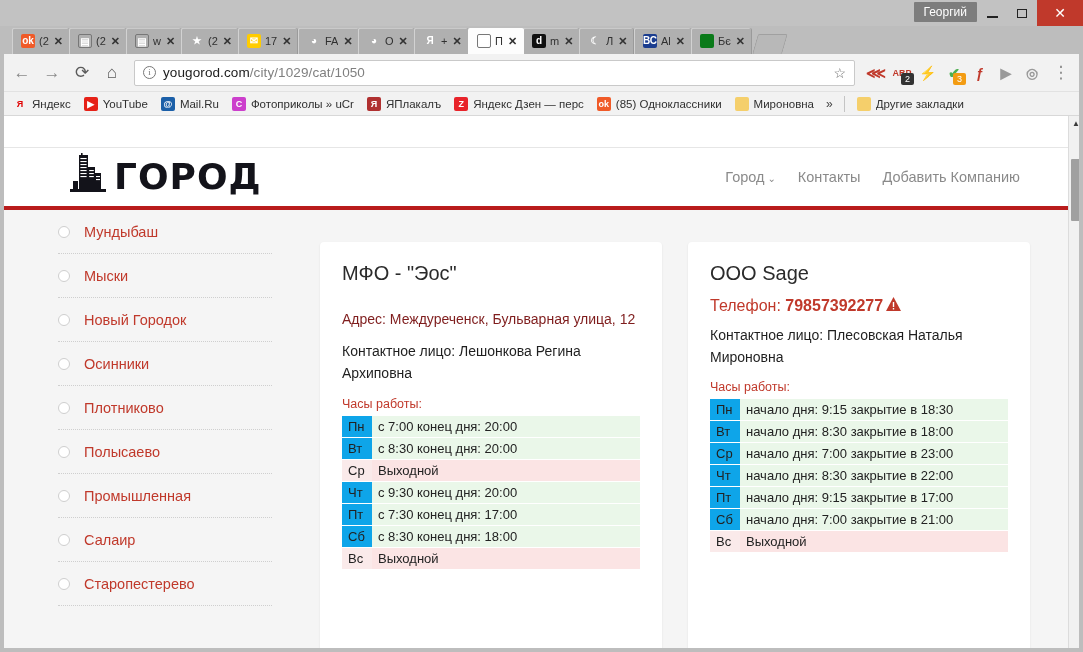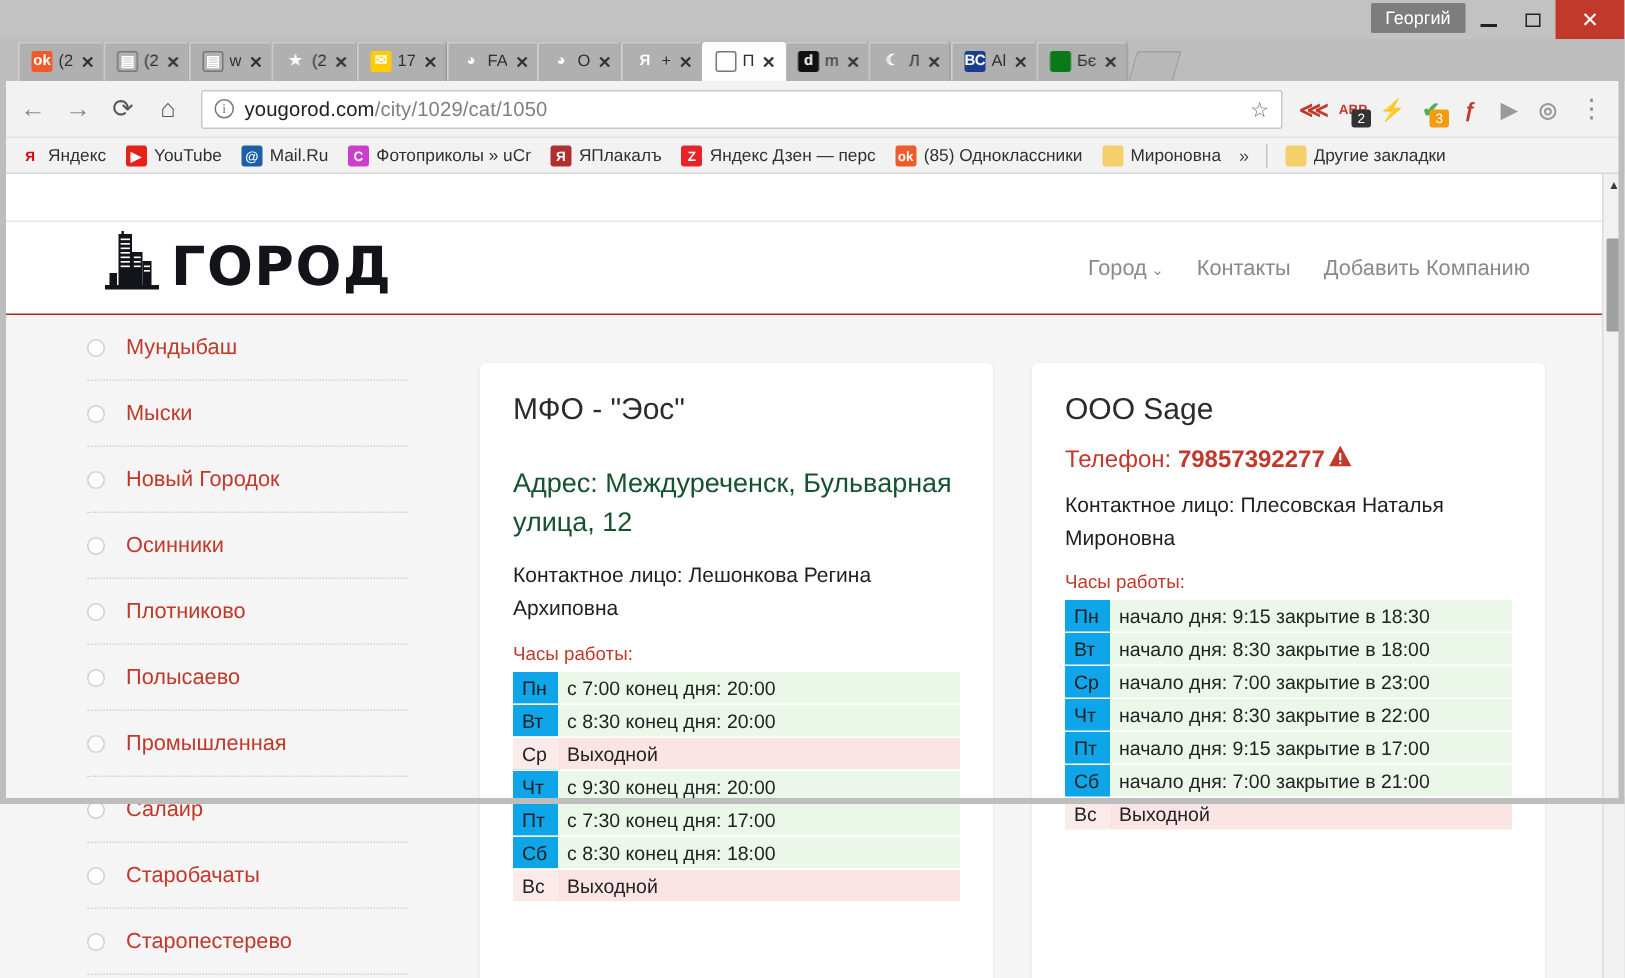--- a/index.html
+++ b/index.html
@@ -4,21 +4,21 @@
 <style>
   * { box-sizing: border-box; }
   html, body { margin:0; padding:0; }
   body {
     width:1083px; height:652px; overflow:hidden;
     font-family:"Liberation Sans", sans-serif;
     background:#c8c8c8;
   }
 
   
-  .window { width:1083px; height:536px; position:relative; background:#bdbdbd; }
+  .window { width:1083px; height:652px; position:relative; background:#bdbdbd; }
 
   .titlebar {
     height:26px; background:#c2c2c2; position:relative;
     display:flex; align-items:flex-start; justify-content:flex-end;
   }
   .user-chip {
     height:20px; margin-top:2px; padding:0 10px;
     background:#7d7d7d; color:#fff; font-size:12px;
     display:flex; align-items:center; border-radius:1px;
   }
@@ -102,21 +102,21 @@
   .bm .blabel { max-width:130px; overflow:hidden; text-overflow:clip; display:inline-block; }
   .bm-sep { width:1px; height:16px; background:#c4c4c4; margin:0 4px; }
   .chev { color:#444; font-size:12px; padding:0 4px; }
 
   
   .page { position:relative; width:1083px; height:540px; background:#fff; overflow:hidden; }
   .page-scroll-area { position:absolute; left:0; top:0; right:15px; bottom:0; overflow:hidden; }
   .topstrip { height:32px; background:#fff; border-bottom:1px solid #e6e6e6; }
   .site-header {
     height:62px; background:#fff; display:flex; align-items:center;
-    padding:0 48px 0 68px; border-bottom:1px solid #b91c1c;
+    padding:0 48px 0 68px; border-bottom:4px solid #b91c1c;
   }
   .logo { display:flex; align-items:center; gap:6px; }
   .logo-word { font-family:"DejaVu Sans", sans-serif; font-weight:bold; font-size:36px;
                color:#13131a; letter-spacing:1px; line-height:1; }
   .site-nav { margin-left:auto; display:flex; align-items:center; gap:22px;
               font-size:14.5px; color:#8a8a8a; }
   .site-nav .caret { font-size:10px; margin-left:3px; }
 
   .content { display:flex; background:#f5f5f5; height:460px; }
   .sidebar { width:272px; padding:0 0 0 58px; background:#f5f5f5; }
@@ -128,21 +128,21 @@
 
   .cards { flex:1; display:flex; gap:26px; padding:32px 38px 0 48px; }
   .card {
     flex:1; background:#fff; border-radius:4px; padding:20px 22px 0 22px;
     box-shadow:0 1px 2px rgba(0,0,0,0.10);
   }
   .card-title { font-size:20px; color:#2b2b2b; margin-bottom:12px; }
   .card-phone { font-size:16px; color:#c0392b; margin-bottom:10px; }
   .card-phone b { font-weight:bold; }
   .warn-tri { display:inline-block; color:#c0392b; font-size:15px; margin-left:3px; }
-  .card-addr { font-size:18px; color:#14532d; line-height:1.45; margin-bottom:12px;margin-top:24px; }
+  .card-addr { font-size:14px; color:#7f1d1d; line-height:1.45; margin-bottom:12px;margin-top:24px; }
   .card-person { font-size:14px; color:#1f1f1f; line-height:1.55; margin-bottom:12px; }
   .hours-label { font-size:12.5px; color:#c0392b; margin-bottom:5px; }
   .hours { border-collapse:collapse; width:100%; font-size:13px; }
   .hours td { padding:3px 6px; border-bottom:1px solid #fff; }
   .hours td.day { width:30px; color:#333; background:#f2f2f2; text-align:left; }
   .hours tr.open td { background:#eaf7e9; color:#222; }
   .hours tr.closed td { background:#fbe4e4; color:#222; }
   .hours tr.open td.day { background:#0ea5e9; }
   .hours tr.closed td.day { background:#faeaea; }
 
@@ -404,24 +404,20 @@
             <div class="city-item">
               <span class="radio"></span>
               <span>Промышленная</span>
             </div>
             <div class="city-item">
               <span class="radio"></span>
               <span>Салаир</span>
             </div>
             <div class="city-item">
               <span class="radio"></span>
-              <span>Старобачаты</span>
-            </div>
-            <div class="city-item">
-              <span class="radio"></span>
               <span>Старопестерево</span>
             </div>
           </div>
         <div class="cards" id="cards">
             <div class="card">
               <div class="card-title">МФО - "Эос"</div>
               <div class="card-addr">Адрес: Междуреченск, Бульварная улица, 12</div>
               <div class="card-person">Контактное лицо: Лешонкова Регина Архиповна</div>
               <div class="hours-label">Часы работы:</div>
               <table class="hours">

